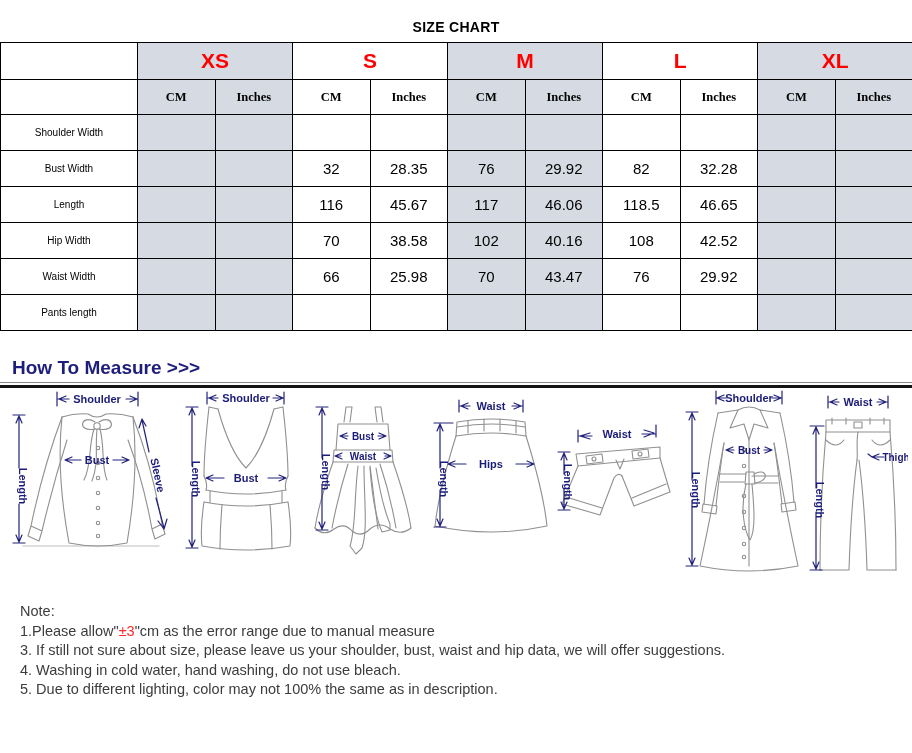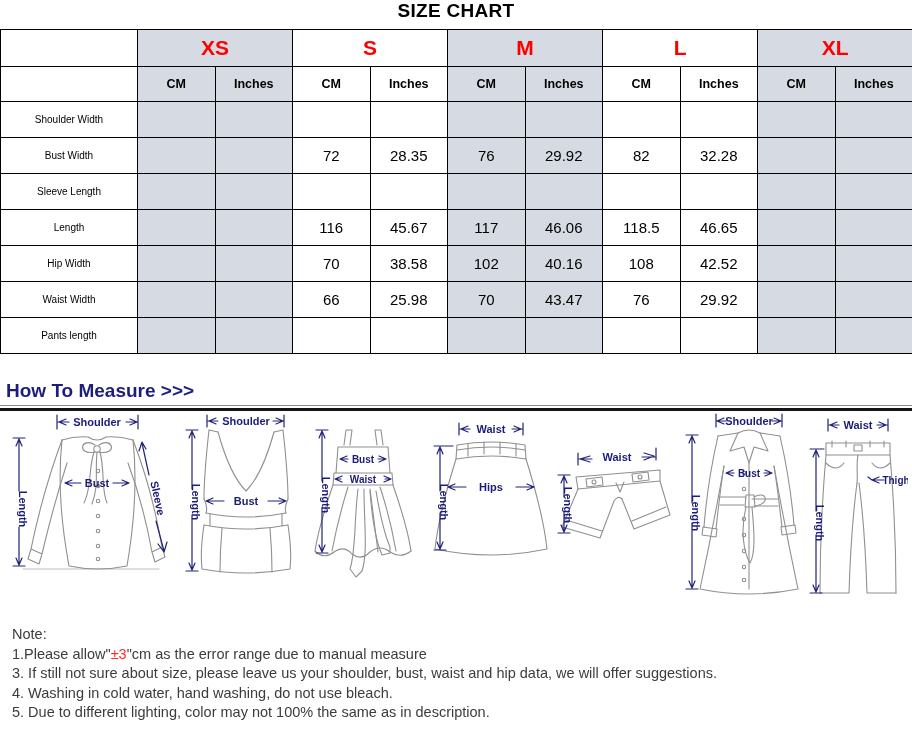--- a/index.html
+++ b/index.html
@@ -1,49 +1,49 @@
 <!DOCTYPE html>
 <html><head>
 <meta charset="utf-8">
 <style>
   * { box-sizing: border-box; margin: 0; padding: 0; }
   html,body { width: 912px; height: 753px; background: #fff; overflow: hidden;
     font-family: "Liberation Sans", sans-serif; color:#000; }
 
-  .page-title { text-align: center; font-size: 19px; font-weight: bold;
-    padding: 0 0 7px 0; letter-spacing: .3px; }
+  .page-title { text-align: center; font-size: 14px; font-weight: bold;
+    padding: 19px 0 7px 0; letter-spacing: .3px; }
 
   table#size-table { width: 912px; border-collapse: collapse; table-layout: fixed; }
   #size-table td { border: 1px solid #000; text-align: center; vertical-align: middle;
     overflow: hidden; white-space: nowrap; }
   #size-table .size-row td { height: 37px; }
-  #size-table .unit-row td { height: 35px; }
+  #size-table .unit-row td { height: 35px; font-family: Liberation Serif, serif; }
   #size-table tr.body-row td { height: 36px; }
   .size-head { color: #ff0000; font-size: 21px; font-weight: bold; }
   .unit-head { font-size: 12.5px; font-weight: bold; }
   .row-label { font-size: 10px; }
   .val { font-size: 15px; }
   .shaded { background: #d6dbe3; }
 
-  .measure-head { margin: 26px 0 3px 0; padding-left: 6px;
+  .measure-head { margin: 26px 0 3px 0; padding-left: 12px;
     font-size: 19px; font-weight: bold; color: #1d1d7c; }
   .measure-rule { height: 6px; width: 912px;
     border-top: 1px solid #8a8a8a; border-bottom: 3px solid #141414; }
 
   .diagram-strip { position: relative; width: 788px; height: 206px; }
   .diagram-strip svg { position: absolute; top: 0; }
   .garment path, .garment circle { fill: none; stroke: #909090; stroke-width: 1.1;
     stroke-linecap: round; stroke-linejoin: round; }
   .garment path.base { stroke: #bdbdbd; }
   .garment path.meas { stroke: #22227b; stroke-width: 1.2; fill: none; }
   .garment text { fill: #1b1b7a; font-family: "Liberation Sans", sans-serif;
     font-size: 11px; font-weight: bold; text-anchor: middle; }
   .garment text.sm { font-size: 10px; }
 
-  .notes { padding: 8px 0 0 12px; font-size: 14.5px; color: #3c3c3c; line-height: 19.6px; }
+  .notes { padding: 8px 0 0 20px; font-size: 14.5px; color: #3c3c3c; line-height: 19.6px; }
   .notes .red { color: #ff2a2a; }
 </style>
 </head>
 <body>
 
 <div class="page-title">SIZE CHART</div>
 
 <table id="size-table">
   <colgroup>
     <col style="width:137px">
@@ -81,39 +81,26 @@
         <td class="val shaded"></td>
         <td class="val"></td>
         <td class="val"></td>
         <td class="val shaded"></td>
         <td class="val shaded"></td>
       </tr>
       <tr class="body-row">
         <td class="row-label">Bust Width</td>
         <td class="val shaded"></td>
         <td class="val shaded"></td>
-        <td class="val">72</td>
+        <td class="val">32</td>
         <td class="val">28.35</td>
         <td class="val shaded">76</td>
         <td class="val shaded">29.92</td>
         <td class="val">82</td>
         <td class="val">32.28</td>
-        <td class="val shaded"></td>
-        <td class="val shaded"></td>
-      </tr>
-      <tr class="body-row">
-        <td class="row-label">Sleeve Length</td>
-        <td class="val shaded"></td>
-        <td class="val shaded"></td>
-        <td class="val"></td>
-        <td class="val"></td>
-        <td class="val shaded"></td>
-        <td class="val shaded"></td>
-        <td class="val"></td>
-        <td class="val"></td>
         <td class="val shaded"></td>
         <td class="val shaded"></td>
       </tr>
       <tr class="body-row">
         <td class="row-label">Length</td>
         <td class="val shaded"></td>
         <td class="val shaded"></td>
         <td class="val">116</td>
         <td class="val">45.67</td>
         <td class="val shaded">117</td>

